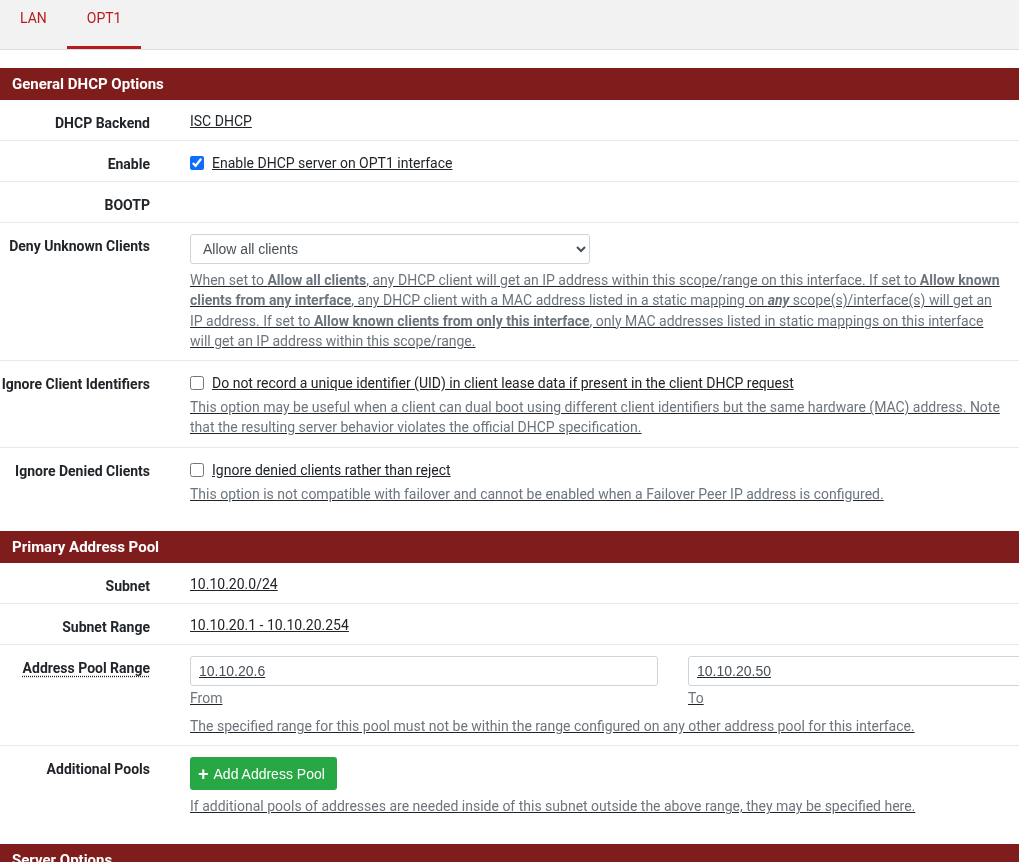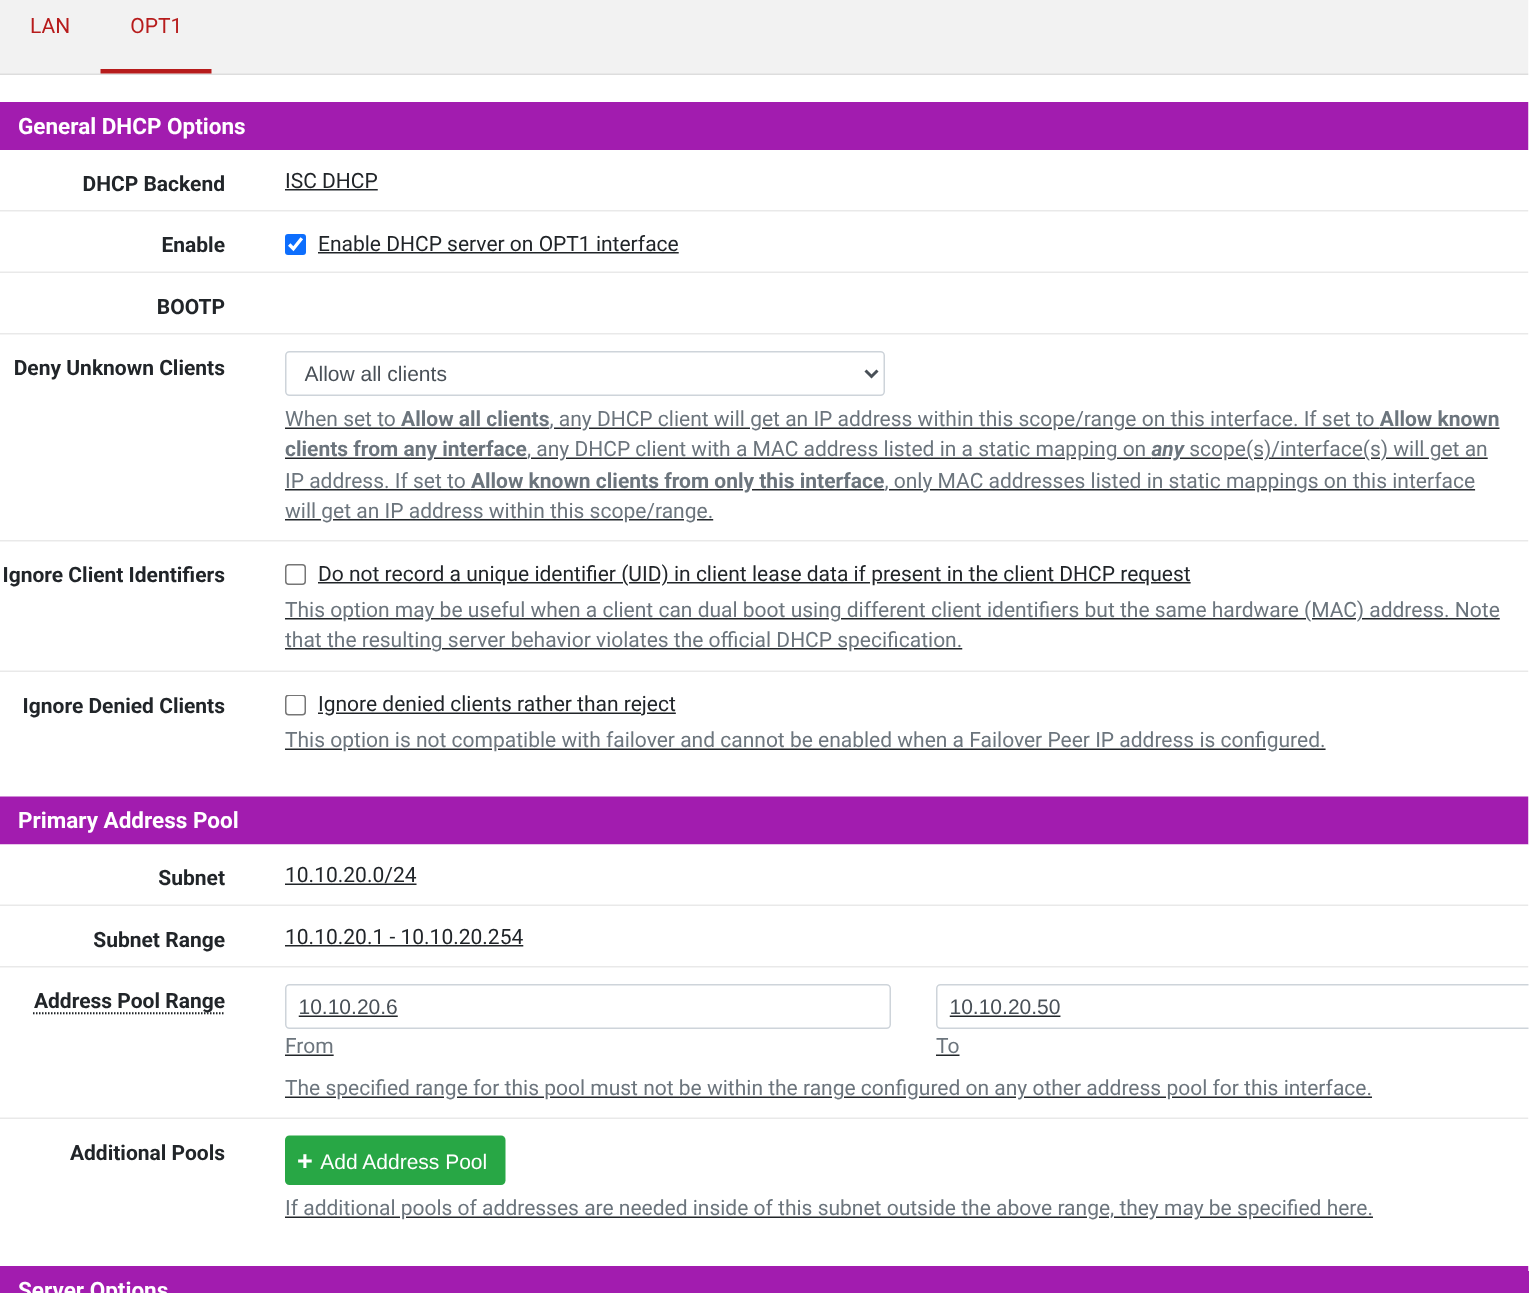--- a/index.html
+++ b/index.html
@@ -1,37 +1,37 @@
 <!DOCTYPE html>
 <html><head>
 <meta charset="utf-8">
 <style>
   * { box-sizing: border-box; margin: 0; padding: 0; }
   body { font-family: -apple-system, BlinkMacSystemFont, "Segoe UI", Roboto, "Helvetica Neue", Arial, sans-serif; font-size: 14px; color: #212529; background: #fff; width: 1019px; }
   .tabs { background: #f2f2f2; border-bottom: 1px solid #ddd; display: flex; height: 50px; }
   .tab { padding: 10px 20px 9px 20px; color: #b71c1c; font-size: 14px; cursor: pointer; border-bottom: 3px solid transparent; }
   .tab.active { border-bottom: 3px solid #b71c1c; font-weight: 400; }
-  .panel-heading { background: #a21caf; color: #fff; padding: 7px 12px; font-weight: 700; font-size: 15px; }
+  .panel-heading { background: #7f1d1d; color: #fff; padding: 7px 12px; font-weight: 700; font-size: 15px; }
   .panel { margin-top: 18px; }
   .panel:first-of-type { margin-top: 18px; }
   .form-row { display: flex; align-items: flex-start; padding: 9px 0; border-bottom: 1px solid #e9e9e9; min-height: 38px; gap: 24px; }
   .form-row:last-child { border-bottom: none; }
   .form-label { width: 166px; min-width: 166px; text-align: right; padding-right: 16px; padding-top: 6px; font-weight: 700; font-size: 14px; color: #212529; }
   .form-label.dotted { text-decoration-line: underline; text-decoration-style: dotted; text-underline-offset: 3px; }
   .form-content { flex: 1; padding-right: 12px; padding-top: 2px; text-decoration: underline; }
   .static-text { padding-top: 4px; color: #212529; }
   .check-row { display: flex; align-items: center; gap: 8px; padding-top: 3px; }
   .check-row label { color: #212529; }
   input[type="checkbox"] { width: 14px; height: 14px; }
   .checkbox-blue { accent-color: #0d6efd; }
   .help-text { color: #6c757d; margin-top: 6px; line-height: 1.45; font-size: 14px; }
   .help-text b { color: #6c757d; font-weight: 700; }
   select.form-control, input.form-control { border: 1px solid #ced4da; border-radius: 3px; padding: 5px 8px; font-size: 14px; color: #495057; background: #fff; height: 30px; }
   select.form-control { width: 400px; }
-  input.form-control { width: 404px; }
+  input.form-control { width: 468px; }
   .range-row { display: flex; gap: 30px; }
   .range-col { display: flex; flex-direction: column; }
   .range-col .sub { color: #6c757d; margin-top: 4px; font-size: 14px; }
   .btn-success { background: #28a745; color: #fff; border: none; border-radius: 3px; padding: 6px 12px 6px 8px; font-size: 14px; cursor: pointer; display: inline-flex; align-items: center; gap: 5px; height: 33px; }
   .btn-success .plus { font-weight: 700; font-size: 18px; line-height: 14px; }
   .panel-body { background: #fff; }
   input::placeholder { color: #6c757d; opacity: 1; }
 </style>
 </head>
 <body>

